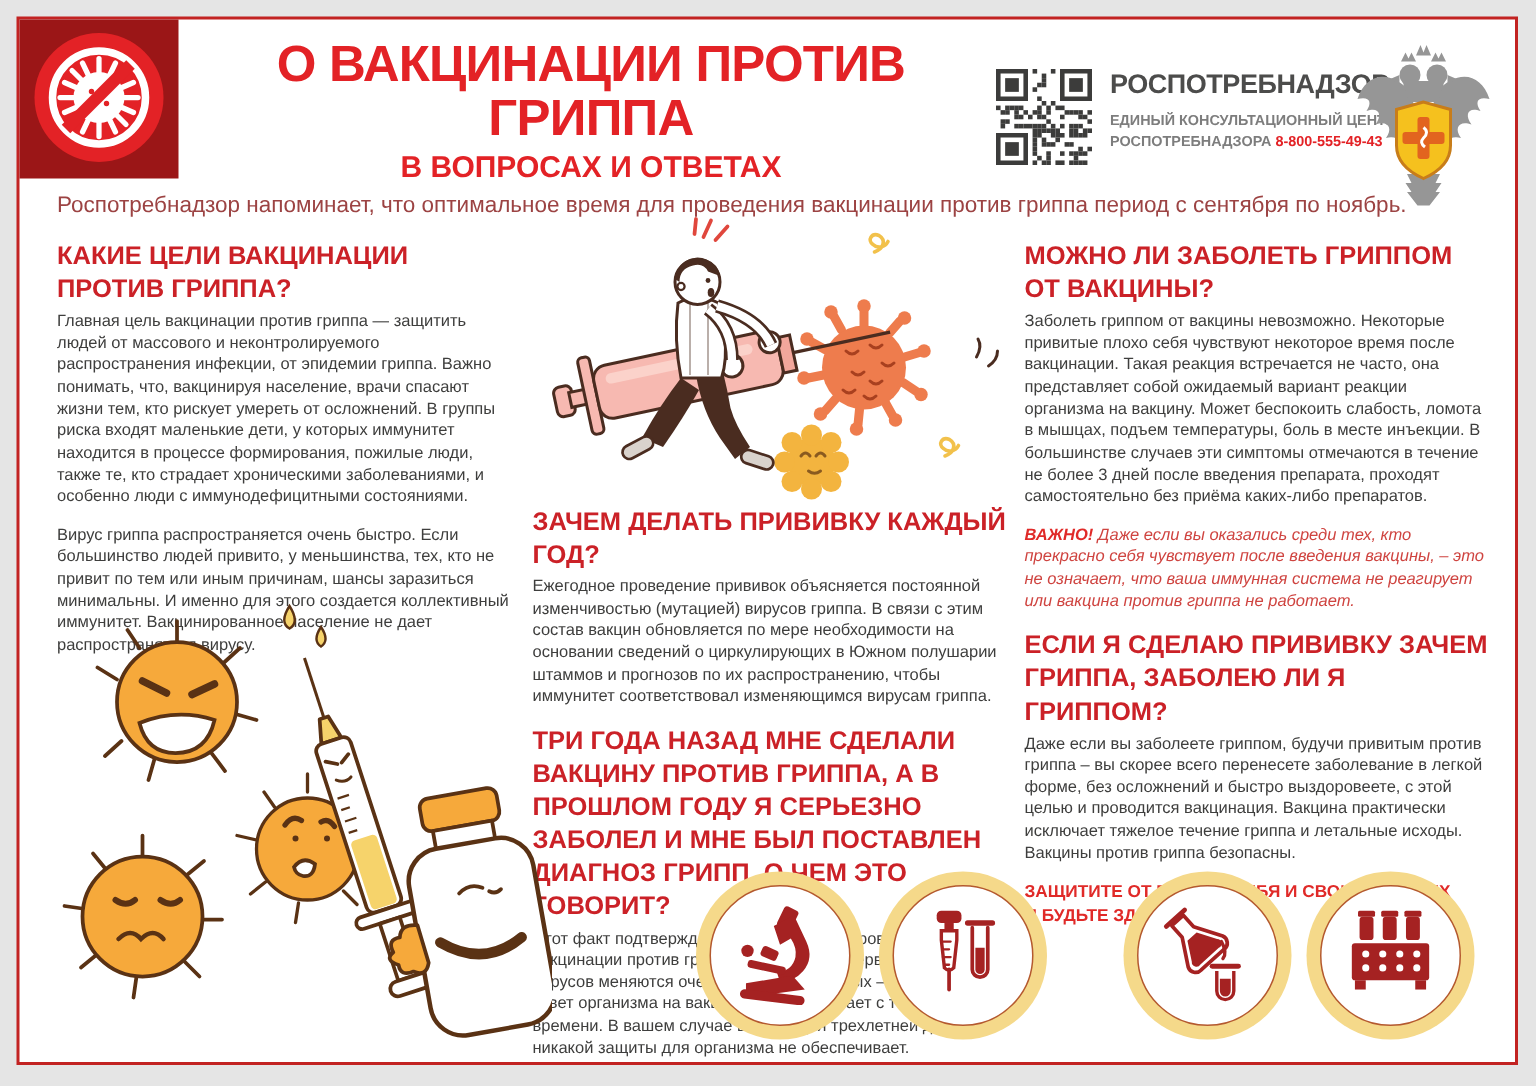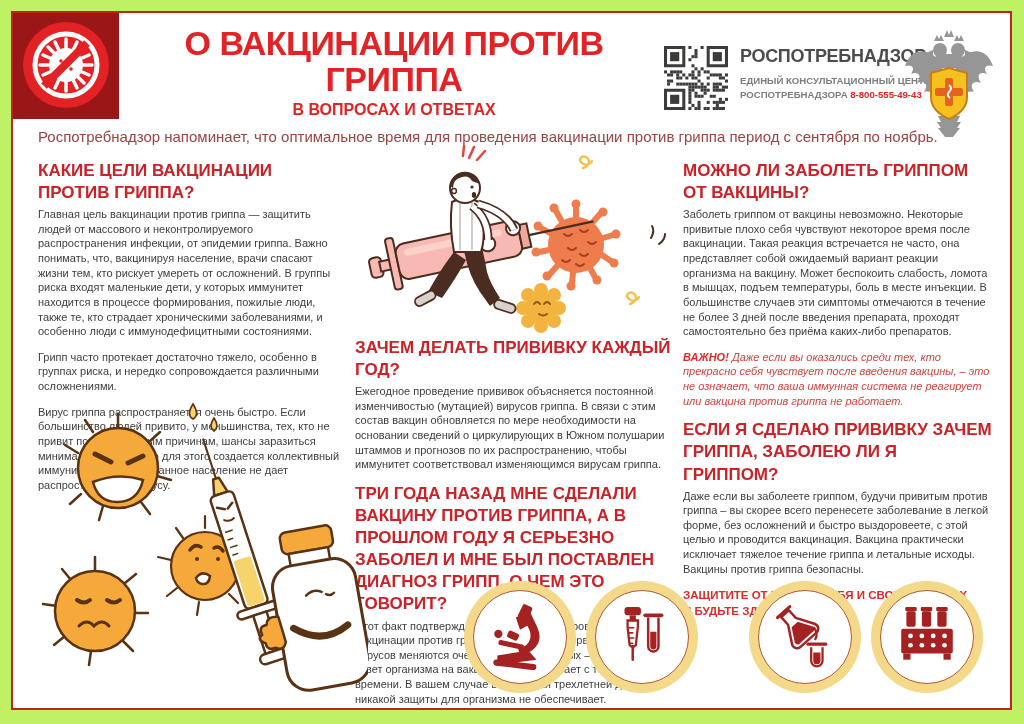--- a/index.html
+++ b/index.html
@@ -1,26 +1,26 @@
 <!DOCTYPE html>
 <html lang="ru"><head>
 <meta charset="utf-8">
 <style>
   html,body{margin:0;padding:0;background:#555;}
-  #poster{position:relative;width:1024px;height:724px;background:#bef264;
+  #poster{position:relative;width:1024px;height:724px;background:#e5e5e5;
     font-family:"Liberation Sans",sans-serif;overflow:hidden;margin:0 auto;}
   .sheet{position:absolute;left:13px;top:13px;width:997px;height:695px;background:#fff;
     box-shadow:0 0 0 2px #c22322;}
   .abs{position:absolute;}
 
   
   .badge{left:13px;top:13px;width:106px;height:106px;background:#9b1617;}
   .title-wrap{left:120px;top:26px;width:548px;text-align:center;}
   .title{font-size:34px;font-weight:bold;color:#e32226;letter-spacing:-0.5px;line-height:1.05;}
-  .subtitle{font-size:16px;font-weight:bold;color:#e32226;margin-top:4px;}
+  .subtitle{font-size:20px;font-weight:bold;color:#e32226;margin-top:4px;}
   .qr{left:664px;top:46px;width:64px;height:64px;}
   .agency{left:740px;top:46px;font-size:18px;font-weight:bold;color:#4c4c4b;letter-spacing:-0.3px;}
   .hotline{left:740px;top:74px;font-size:9.6px;font-weight:bold;color:#7d7d7d;line-height:1.45;}
   .hotline .phone{color:#e32226;}
   .eagle{left:901px;top:28px;width:96px;height:116px;}
 
   .intro{left:38px;top:128px;width:935px;font-size:15px;color:#9c4343;}
 
   
   .col{line-height:1.33;}
@@ -225,21 +225,20 @@
       </g>
       <path d="M48,57 q4,3 0,7 q-3,3 1,6" stroke="#fff" stroke-width="2" fill="none"></path>
     </svg>
   </div>
 
   <div class="intro abs">Роспотребнадзор напоминает, что оптимальное время для проведения вакцинации против гриппа период с сентября по ноябрь.</div>
 
   <div class="col col1 abs">
     <div class="q">КАКИЕ ЦЕЛИ ВАКЦИНАЦИИ ПРОТИВ ГРИППА?</div>
     <p class="a">Главная цель вакцинации против гриппа — защитить людей от массового и неконтролируемого распространения инфекции, от эпидемии гриппа. Важно понимать, что, вакцинируя население, врачи спасают жизни тем, кто рискует умереть от осложнений. В группы риска входят маленькие дети, у которых иммунитет находится в процессе формирования, пожилые люди, также те, кто страдает хроническими заболеваниями, и особенно люди с иммунодефицитными состояниями.</p>
-    <p class="a">Грипп часто протекает достаточно тяжело, особенно в группах риска, и нередко сопровождается различными осложнениями.</p>
     <p class="a">Вирус гриппа распространяется очень быстро. Если большинство людей привито, у меньшинства, тех, кто не привит по тем или иным причинам, шансы заразиться минимальны. И именно для этого создается коллективный иммунитет. Вакцинированное население не дает распространяться вирусу.</p>
   </div>
 
   <div class="col col2 abs">
     <div class="q">ЗАЧЕМ ДЕЛАТЬ ПРИВИВКУ КАЖДЫЙ ГОД?</div>
     <p class="a">Ежегодное проведение прививок объясняется постоянной изменчивостью (мутацией) вирусов гриппа. В связи с этим состав вакцин обновляется по мере необходимости на основании сведений о циркулирующих в Южном полушарии штаммов и прогнозов по их распространению, чтобы иммунитет соответствовал изменяющимся вирусам гриппа.</p>
     <div class="q">ТРИ ГОДА НАЗАД МНЕ СДЕЛАЛИ ВАКЦИНУ ПРОТИВ ГРИППА, А В ПРОШЛОМ ГОДУ Я СЕРЬЕЗНО ЗАБОЛЕЛ И МНЕ БЫЛ ПОСТАВЛЕН ДИАГНОЗ ГРИПП. О ЧЕМ ЭТО ГОВОРИТ?</div>
     <p class="a">Этот факт подтверждает необходимость проведения вакцинации против гриппа ежегодно. Во-первых, штаммы вирусов меняются очень быстро. Во-вторых – иммунный ответ организма на вакцинацию ослабевает с течением времени. В вашем случае вакцинация трехлетней давности никакой защиты для организма не обеспечивает.</p>
   </div>
 

